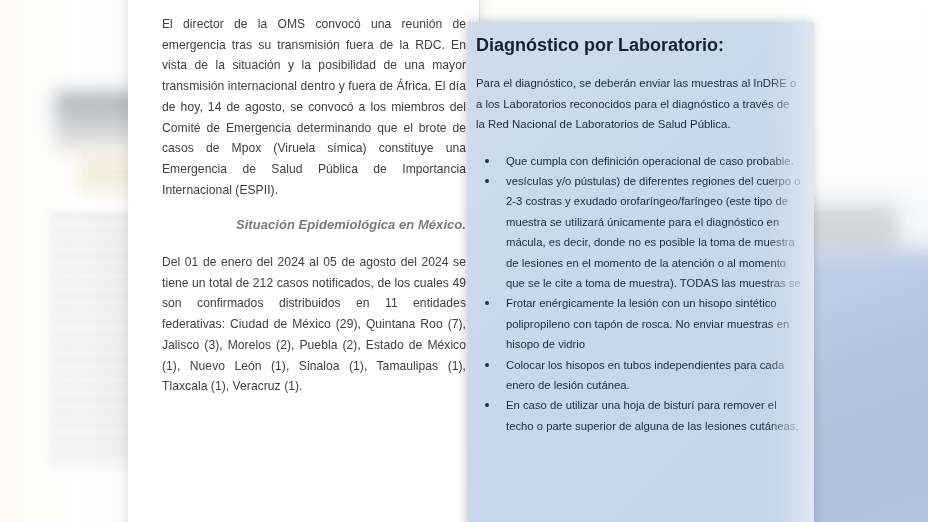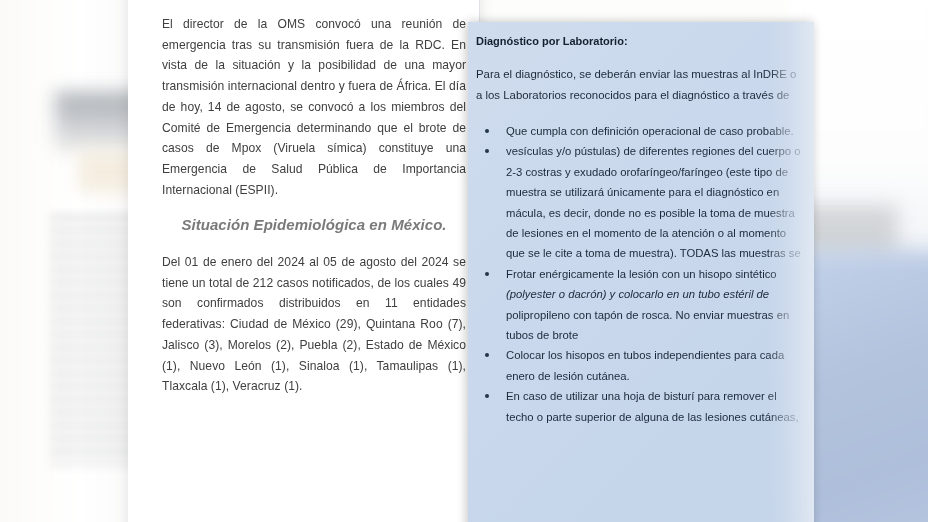--- a/index.html
+++ b/index.html
@@ -106,42 +106,42 @@
     line-height:20.7px;
     text-align:justify;
     margin-bottom:15px;
     color:#404040;
     letter-spacing:.05px;
   }
   .doc-body p.subhead{
     font-weight:bold;
     font-style:italic;
     color:#7a7a7a;
-    text-align:center;
-    font-size:15px;
+    text-align:right;
+    font-size:13px;
     margin-top:2px;
     margin-bottom:16px;
   }
 
   
   .slide-blue{
     position:absolute;
     left:468px; top:22px;
     width:346px; height:530px;
     background:linear-gradient(135deg,#cfdcee 0%,#c9d8ec 40%,#c4d4e9 100%);
     box-shadow:-3px 0 10px rgba(0,0,0,.13), 0 0 10px rgba(0,0,0,.10);
     overflow:hidden;
   }
   .blue-inner{
     position:absolute;
     left:8px; top:13px; right:-50px;
     color:#1c2b3d;
   }
   .blue-inner h3{
-    font-size:11px;
+    font-size:18px;
     font-weight:bold;
     margin-bottom:17px;
     color:#13212f;
     white-space:nowrap;
   }
   .blue-inner p.para{
     font-size:11.4px;
     line-height:20.5px;
     margin-bottom:16px;
     color:#1b2a3a;
@@ -212,20 +212,21 @@
   </div>
 
   <div class="slide-blue">
     <div class="blue-inner">
 
       <h3>Diagnóstico por Laboratorio:</h3>
 
       <p class="para">
         <span>Para el diagnóstico, se deberán enviar las muestras al InDRE o</span><br>
         <span>a los Laboratorios reconocidos para el diagnóstico a través de</span><br>
+        <span>la Red Nacional de Laboratorios de Salud Pública.</span>
       </p>
 
 
       <ul class="bullets">
 
         <li>
           <span class="bullet-dot"></span>
           <span class="l">Que cumpla con definición operacional de caso probable.</span>
         </li>
 
@@ -235,23 +236,22 @@
           <span class="l">2-3 costras y exudado orofaríngeo/faríngeo (este tipo de</span>
           <span class="l">muestra se utilizará únicamente para el diagnóstico en</span>
           <span class="l">mácula, es decir, donde no es posible la toma de muestra</span>
           <span class="l">de lesiones en el momento de la atención o al momento</span>
           <span class="l">que se le cite a toma de muestra). TODAS las muestras se</span>
         </li>
 
         <li>
           <span class="bullet-dot"></span>
           <span class="l">Frotar enérgicamente la lesión con un hisopo sintético</span>
-          <span class="l ital">(polyester o dacrón) y colocarlo en un tubo estéril de</span>
           <span class="l">polipropileno con tapón de rosca. No enviar muestras en</span>
-          <span class="l">tubos de brote</span>
+          <span class="l">hisopo de vidrio</span>
         </li>
 
         <li>
           <span class="bullet-dot"></span>
           <span class="l">Colocar los hisopos en tubos independientes para cada</span>
           <span class="l">enero de lesión cutánea.</span>
         </li>
 
         <li>
           <span class="bullet-dot"></span>

